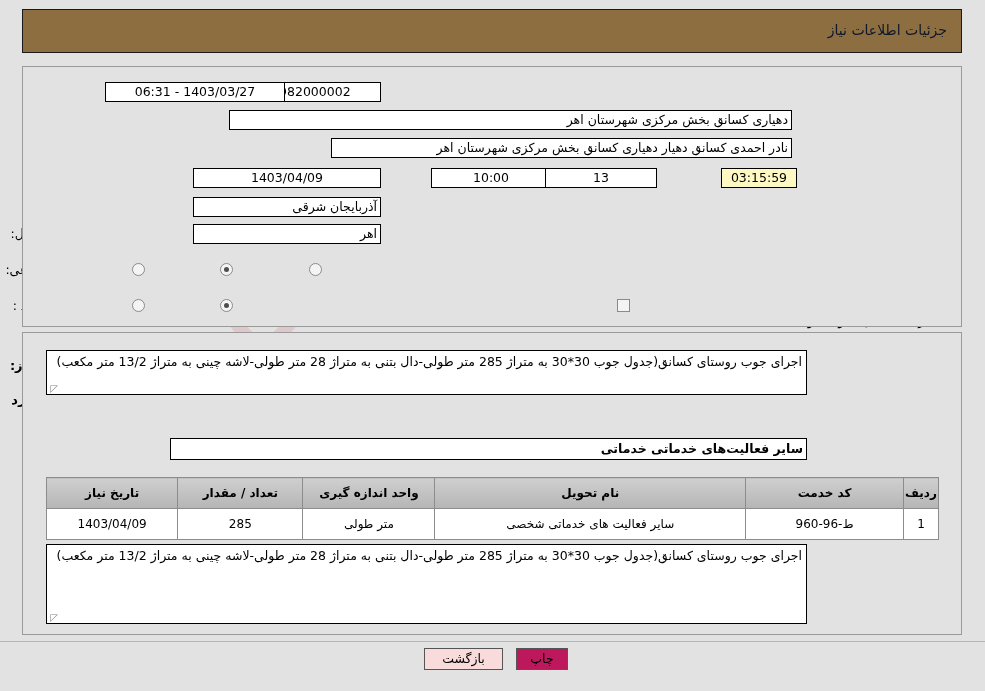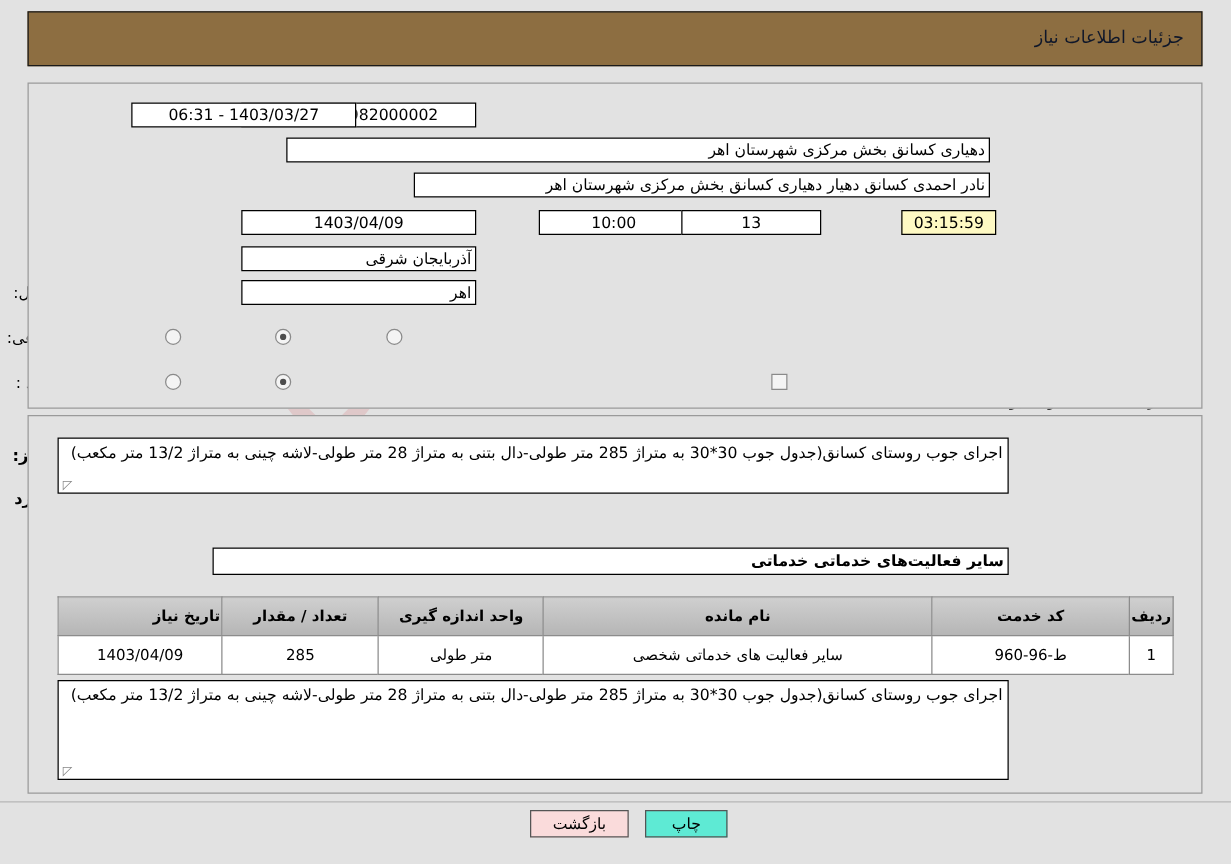--- a/index.html
+++ b/index.html
@@ -144,21 +144,21 @@
     height:22px;
     border:1px solid #555;
     box-sizing:border-box;
     font-size:12.5px;
     line-height:20px;
     text-align:center;
     cursor:pointer;
     z-index:3;
   }
   #btn-back{left:424px;top:648px;width:79px;background:#fadbdb;}
-  #btn-print{left:516px;top:648px;width:66px;background:#5eead4;}
+  #btn-print{left:516px;top:648px;width:52px;background:#be185d;}
   .hr{
     position:absolute;left:0;width:985px;height:0;
     border-top:1px solid #b6b6b6;z-index:1;
   }
 </style>
 </head>
 <body>
 
 <div id="watermark">
   <svg width="700" height="260" viewBox="0 0 700 260" aria-hidden="true">
@@ -232,24 +232,24 @@
 <div class="lbl b" style="right:838px;top:392px;width:144px;font-size:13px;">اطلاعات خدمات مورد نیاز</div>
 
 <div class="lbl b" style="right:882px;top:441px;width:96px;font-size:13px;">گروه خدمت:</div>
 <div class="val-box rt" style="left:170px;right:178px;top:438px;height:22px;line-height:20px;font-weight:bold;">سایر فعالیت‌های خدماتی خدماتی</div>
 
 <table id="tbl">
   <thead>
     <tr>
       <th style="width:32px;">ردیف</th>
       <th style="width:158px;">کد خدمت</th>
-      <th style="width:316px;">نام مانده</th>
+      <th style="width:316px;">نام تحویل</th>
       <th style="width:132px;">واحد اندازه گیری</th>
       <th style="width:125px;">تعداد / مقدار</th>
-      <th style="width:130px;text-align:right;">تاریخ نیاز</th>
+      <th style="width:130px;">تاریخ نیاز</th>
     </tr>
   </thead>
   <tbody>
     <tr>
       <td>1</td>
       <td>ط-96-960</td>
       <td>سایر فعالیت های خدماتی شخصی</td>
       <td>متر طولی</td>
       <td>285</td>
       <td>1403/04/09</td>

